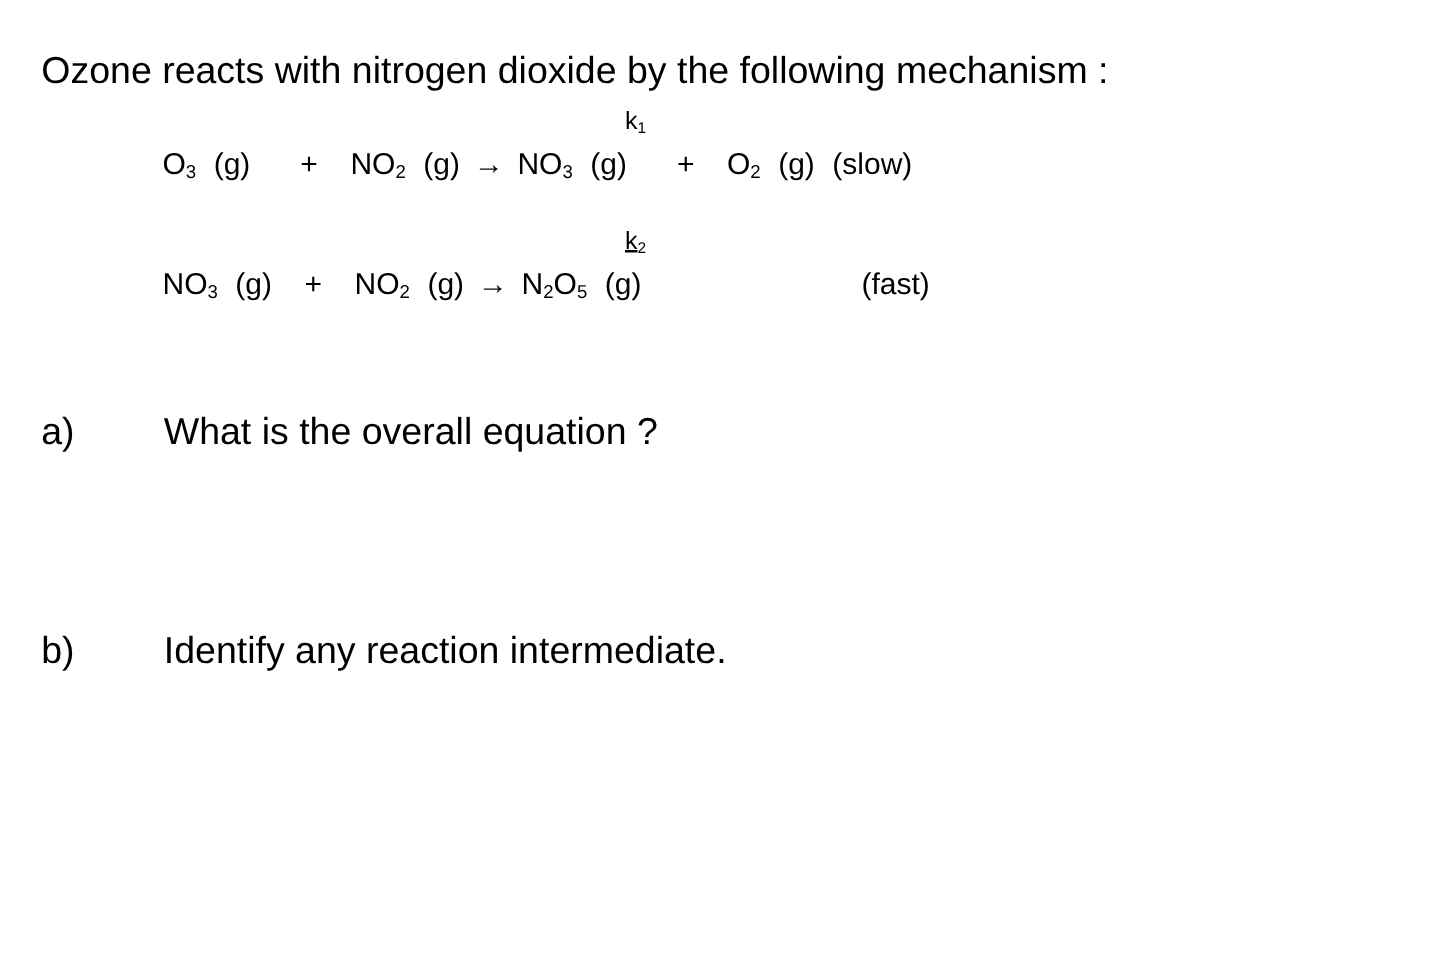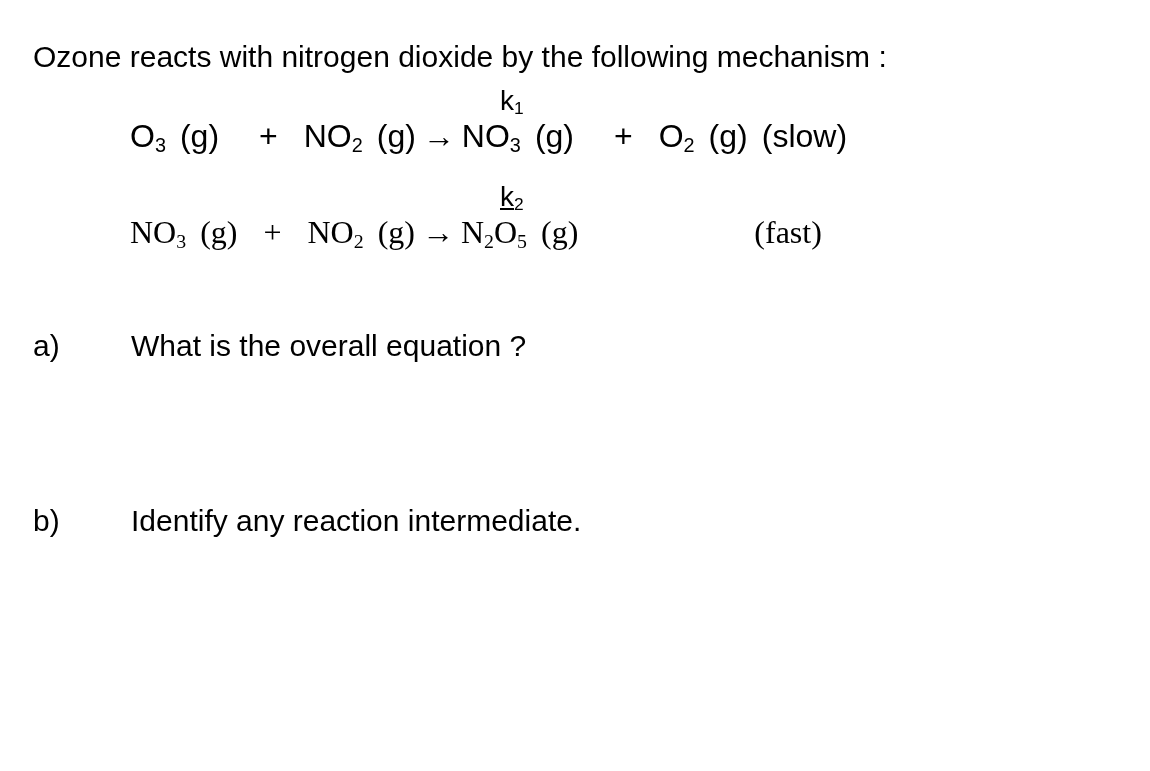--- a/index.html
+++ b/index.html
@@ -32,35 +32,35 @@
   }
 
   
   .mech {
     position: absolute;
     left: 33px;
     top: 86px;
     width: 1080px;
   }
   .rate-const {
-    font-size: 28px;
+    font-size: 20px;
     line-height: 1.1;
     height: 32px;
     white-space: nowrap;
   }
   .rate-const.k1 { padding-left: 467px; }
   .rate-const.k2 { padding-left: 467px; text-decoration: underline; }
   .eqn {
-    font-size: 32px;
+    font-size: 24px;
     line-height: 1.15;
     white-space: nowrap;
     height: 42px;
   }
   .eqn-row1 { padding-left: 97px; }
-  .eqn-row2 { padding-left: 97px; font-family: Liberation Serif, serif; }
+  .eqn-row2 { padding-left: 97px; }
   .gap-small { height: 22px; }
 
   .sp1 { display: inline-block; width: 14px; }
   .sp2 { display: inline-block; width: 26px; }
   .sp3 { display: inline-block; width: 40px; }
   .arrow { display: inline-block; width: 46px; text-align: center; }
   .tail-pad { display: inline-block; width: 176px; }
 
   sub {
     font-size: 0.62em;

